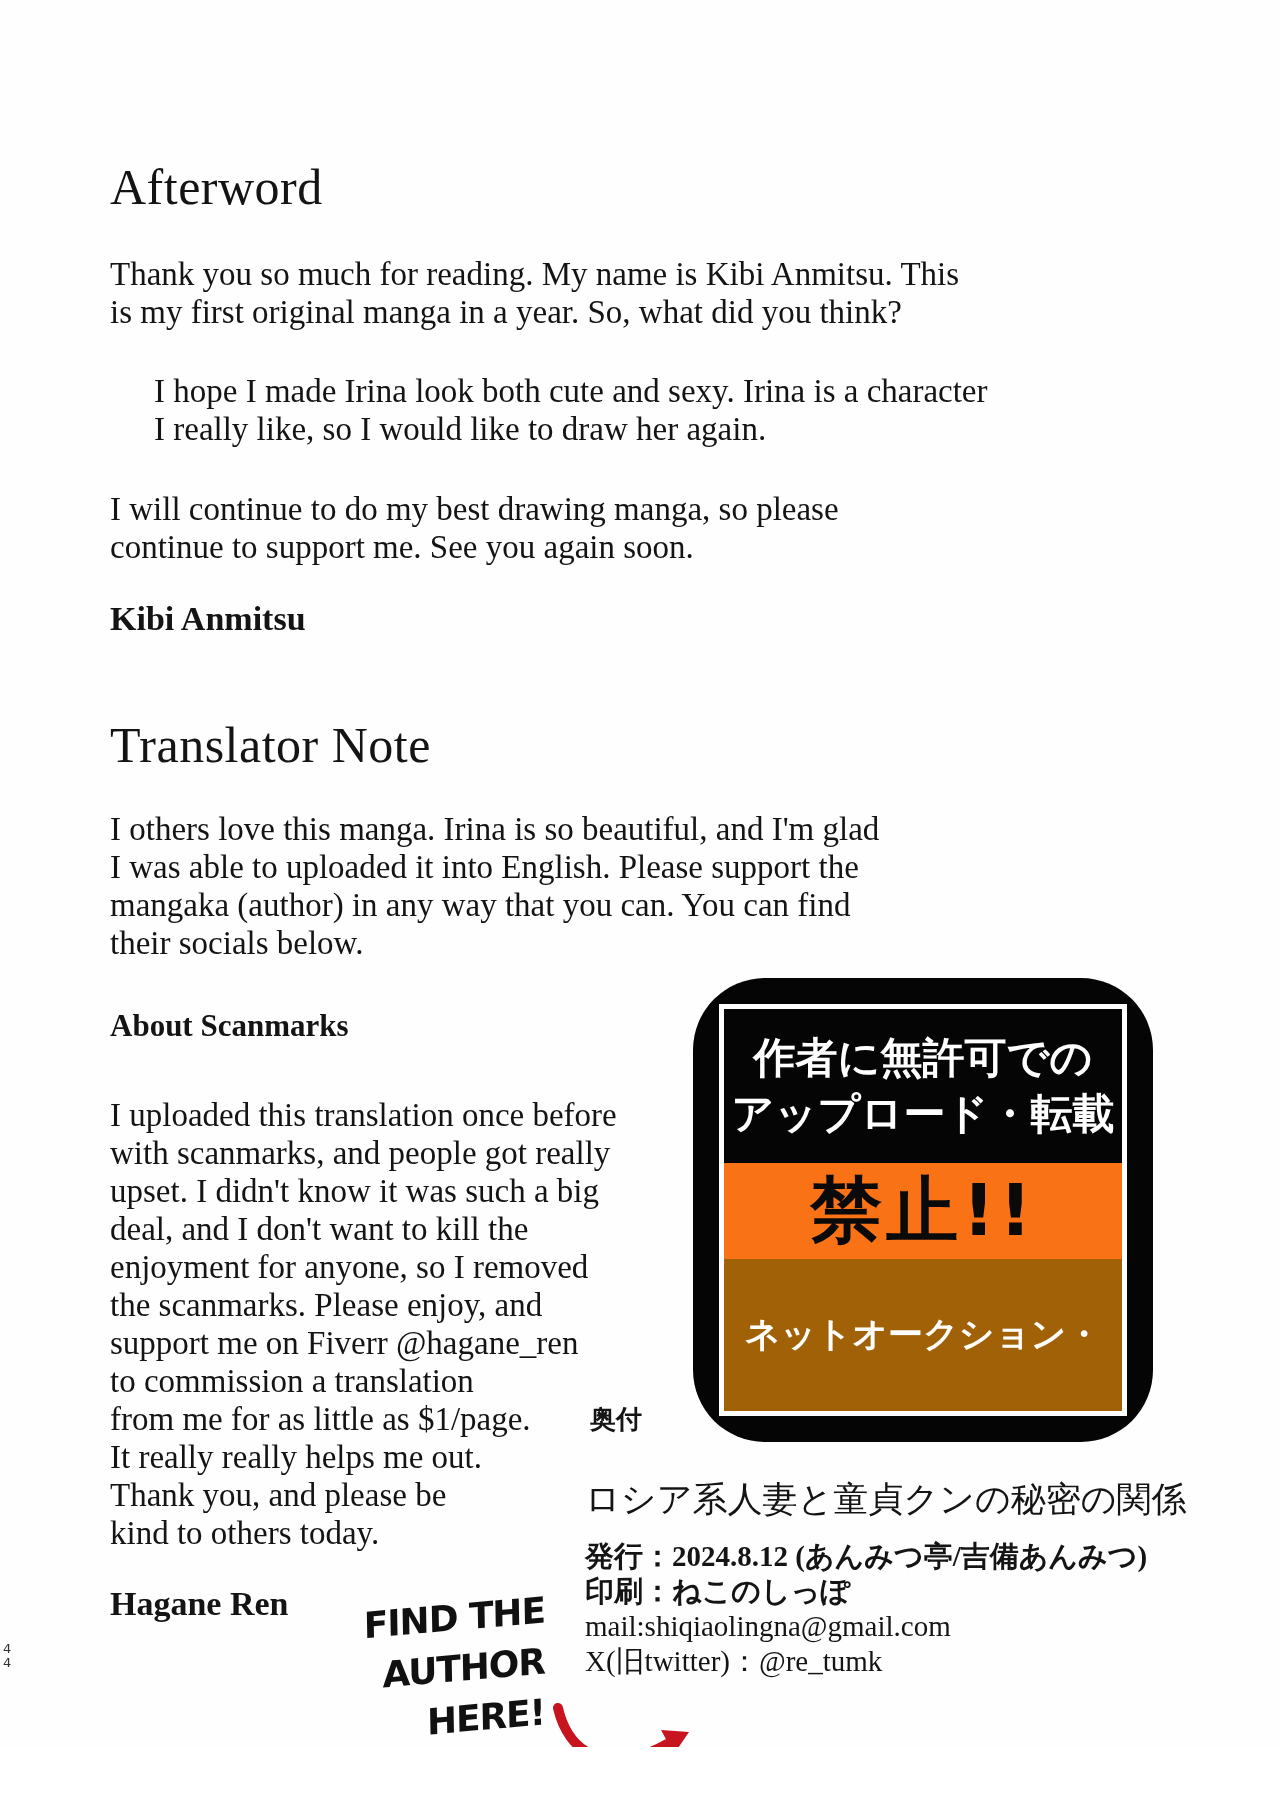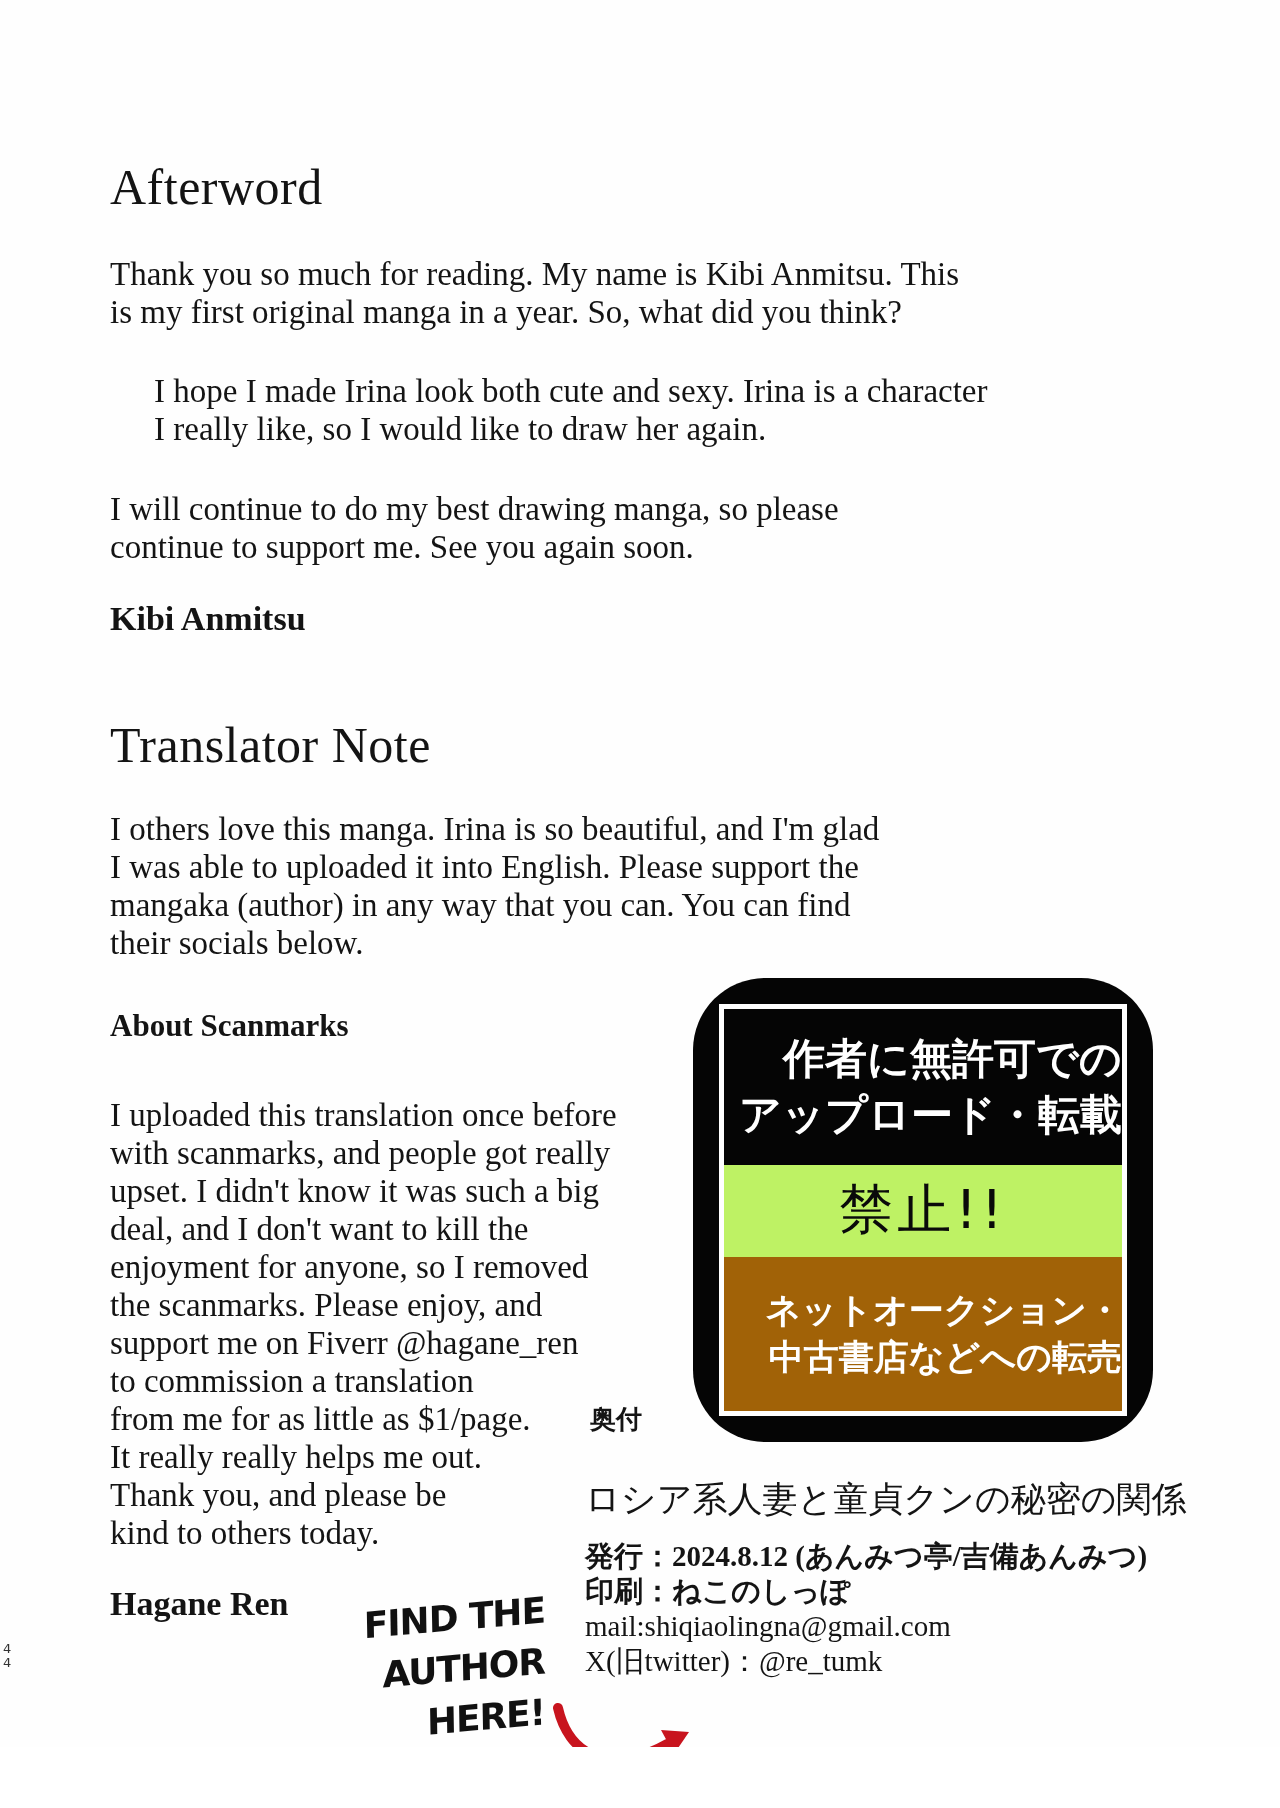--- a/index.html
+++ b/index.html
@@ -22,31 +22,31 @@
   }
 
   
   .notice-box {
     left:693px; top:978px; width:460px; height:464px;
     background:#050505; border-radius:72px;
   }
   .notice-inner {
     position:absolute; left:26px; top:26px; right:26px; bottom:26px;
     border:5px solid #ffffff; display:flex; flex-direction:column;
-    font-family:"DejaVu Sans",sans-serif; font-weight:700; text-align:right;
+    font-family:"DejaVu Sans",sans-serif; font-weight:700; text-align:center;
   }
   .notice-top {
     flex:157 0 0; background:#050505; color:#ffffff;
     display:flex; flex-direction:column; justify-content:center;
     font-size:42px; line-height:56px; letter-spacing:0px;
   }
   .notice-ban {
-    flex:92 0 0; background:#bef264; color:#0a0a0a;
+    flex:92 0 0; background:#f97316; color:#0a0a0a;
     display:flex; align-items:center; justify-content:center;
-    font-size:54px; font-weight:400; letter-spacing:4px;
+    font-size:72px; font-weight:700; letter-spacing:4px;
   }
   .notice-bottom {
     flex:155 0 0; background:#a16207; color:#ffffff;
     display:flex; flex-direction:column; justify-content:center;
     font-size:35px; line-height:47px;
   }
 
   .okuzuke { left:590px; top:1402px; font-size:26px; font-weight:600; }
 
   .colophon { left:585px; top:1476px; }
@@ -124,21 +124,20 @@
     <div class="notice-inner">
       <div class="notice-top">
         <div class="ln">作者に無許可での</div>
         <div class="ln">アップロード・転載</div>
       </div>
       <div class="notice-ban">
         <div class="ln">禁止!!</div>
       </div>
       <div class="notice-bottom">
         <div class="ln">ネットオークション・</div>
-        <div class="ln">中古書店などへの転売</div>
       </div>
     </div>
   </div>
 
   <div class="abs okuzuke">奥付</div>
 
   <div class="abs colophon">
     <div class="colophon-title">ロシア系人妻と童貞クンの秘密の関係</div>
     <div class="colophon-line heavy">発行：2024.8.12 (あんみつ亭/吉備あんみつ)</div>
     <div class="colophon-line heavy">印刷：ねこのしっぽ</div>

